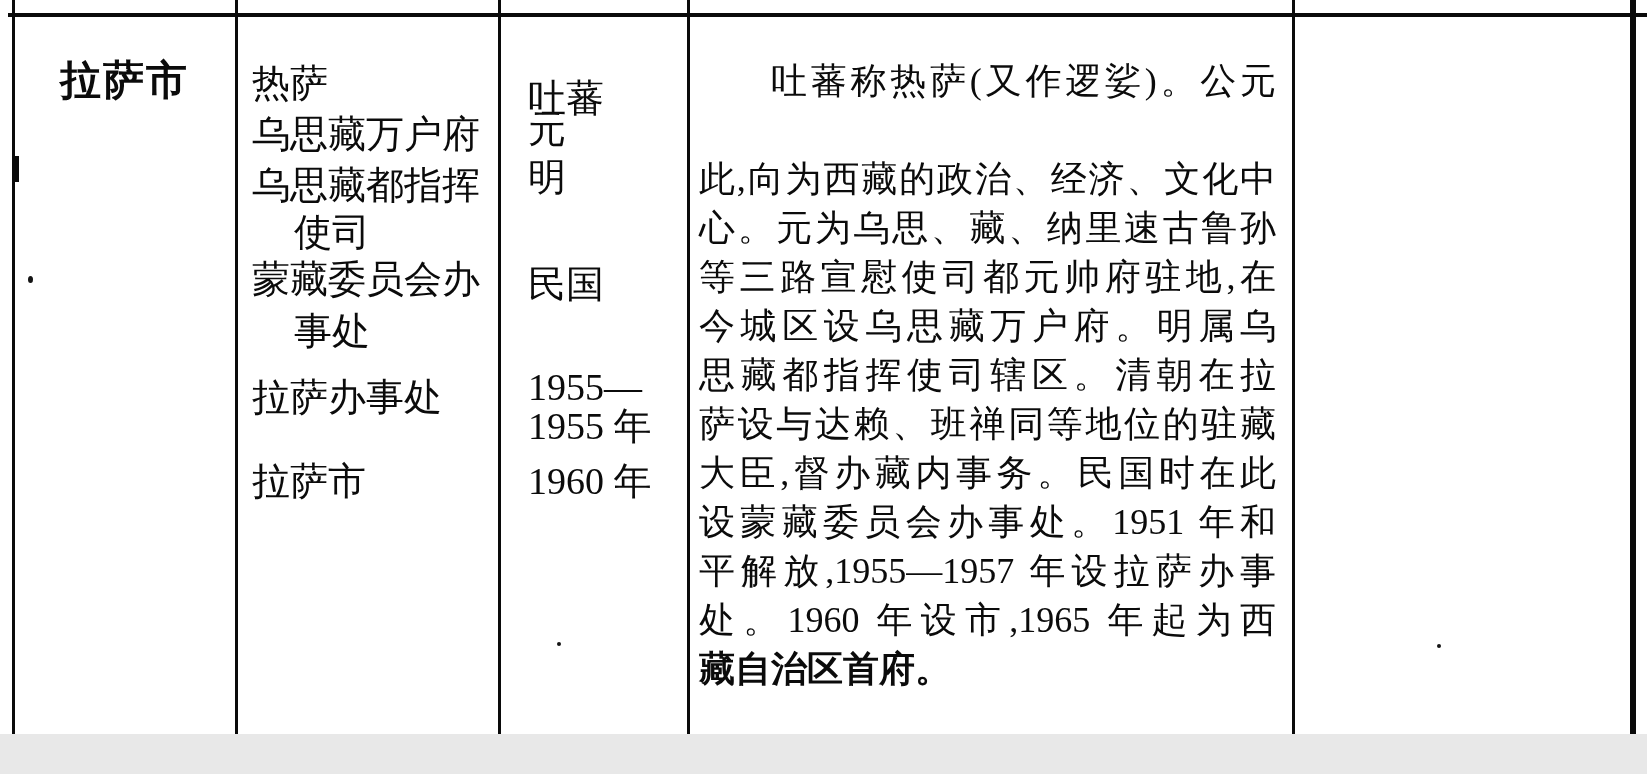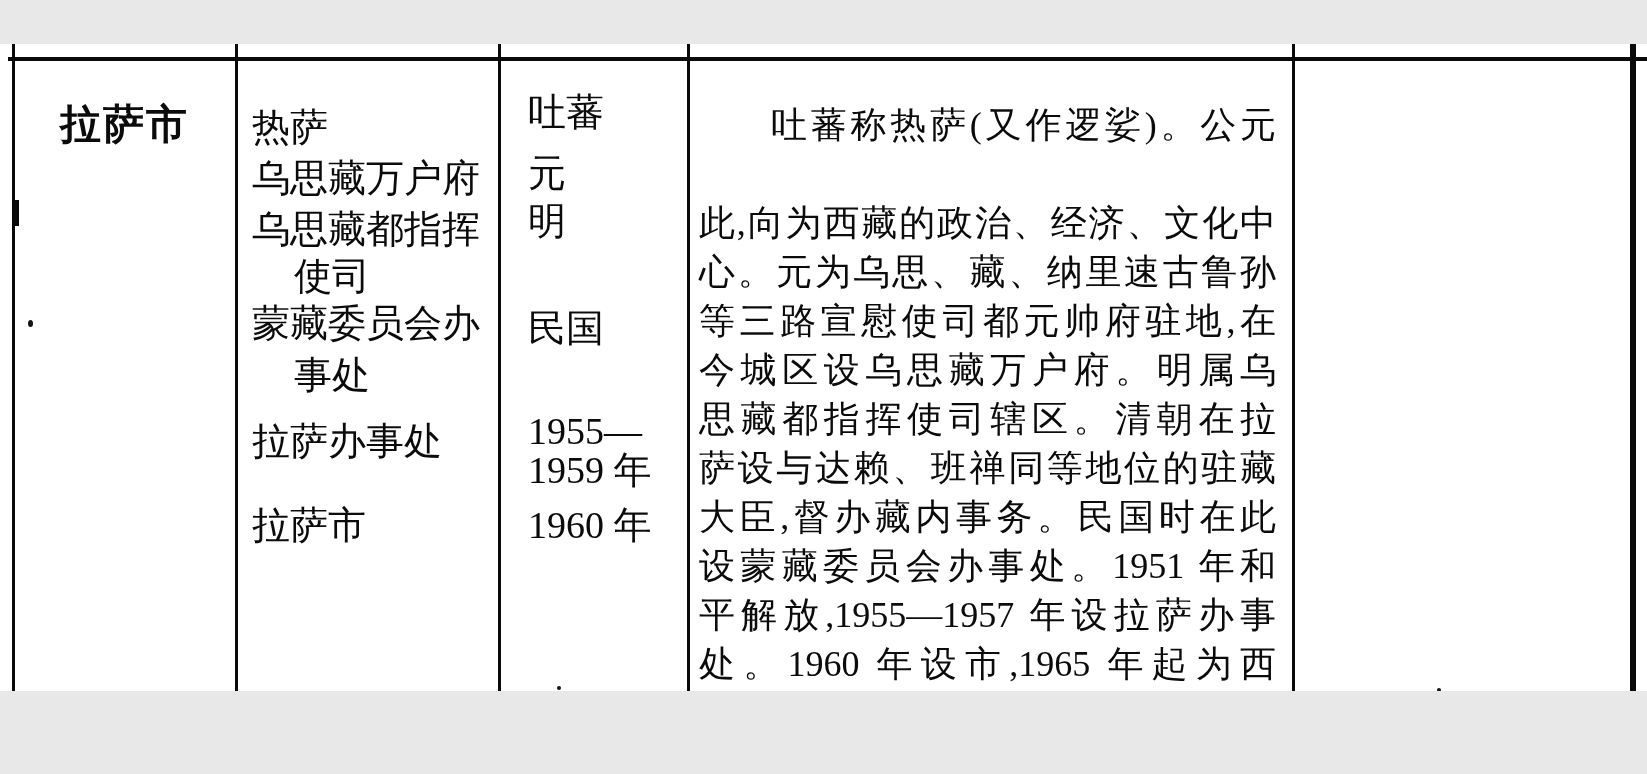--- a/index.html
+++ b/index.html
@@ -1,20 +1,19 @@
 <!DOCTYPE html>
 <html><head>
 <meta charset="utf-8">
 <style>
   html, body { margin:0; padding:0; background:#e8e8e8; }
   .page {
-    position:relative; width:1647px; height:647px; background:#ffffff;
+    position:relative; width:1647px; height:734px; background:#ffffff;
     overflow:hidden; font-family:"Liberation Serif","DejaVu Serif",serif;
     color:#0b0b0b;
-    margin-top:44px;
   }
   
   .vl { position:absolute; top:0; bottom:0; width:3px; background:#0a0a0a; }
   .vl-thick { position:absolute; top:0; bottom:0; width:6px; background:#0a0a0a; }
   .hl { position:absolute; left:8px; width:1639px; height:4px; background:#0a0a0a; }
   
   .tl { position:absolute; white-space:nowrap; font-size:38px; line-height:1; }
   .place-block { position:absolute; left:13px; top:60px; width:223px; text-align:center; font-weight:bold; }
   .place-name { font-size:41px; line-height:1; letter-spacing:2px; }
   .place-sub  { font-size:38px; line-height:1; margin-top:12px; }
@@ -45,26 +44,26 @@
 
   <div class="tl" style="left:252px; top:64px">热萨</div>
   <div class="tl" style="left:252px; top:115px">乌思藏万户府</div>
   <div class="tl" style="left:252px; top:166px">乌思藏都指挥</div>
   <div class="tl" style="left:294px; top:213px">使司</div>
   <div class="tl" style="left:252px; top:260px">蒙藏委员会办</div>
   <div class="tl" style="left:294px; top:312px">事处</div>
   <div class="tl" style="left:252px; top:378px">拉萨办事处</div>
   <div class="tl" style="left:252px; top:462px">拉萨市</div>
 
-  <div class="tl" style="left:528px; top:49px">吐蕃</div>
+  <div class="tl" style="left:528px; top:79px">吐蕃</div>
   <div class="tl" style="left:528px; top:110px">元</div>
   <div class="tl" style="left:528px; top:158px">明</div>
   <div class="tl" style="left:528px; top:265px">民国</div>
   <div class="tl" style="left:528px; top:368px">1955—</div>
-  <div class="tl" style="left:528px; top:407px">1959 年</div>
+  <div class="tl" style="left:528px; top:407px">1955 年</div>
   <div class="tl" style="left:528px; top:462px">1960 年</div>
 
   <div class="dl dl-first" style="top:62px">吐蕃称热萨(又作逻娑)。公元</div>
   <div class="dl" style="top:160px">此,向为西藏的政治、经济、文化中</div>
   <div class="dl" style="top:209px">心。元为乌思、藏、纳里速古鲁孙</div>
   <div class="dl" style="top:258px">等三路宣慰使司都元帅府驻地,在</div>
   <div class="dl" style="top:307px">今城区设乌思藏万户府。明属乌</div>
   <div class="dl" style="top:356px">思藏都指挥使司辖区。清朝在拉</div>
   <div class="dl" style="top:405px">萨设与达赖、班禅同等地位的驻藏</div>
   <div class="dl" style="top:454px">大臣,督办藏内事务。民国时在此</div>

